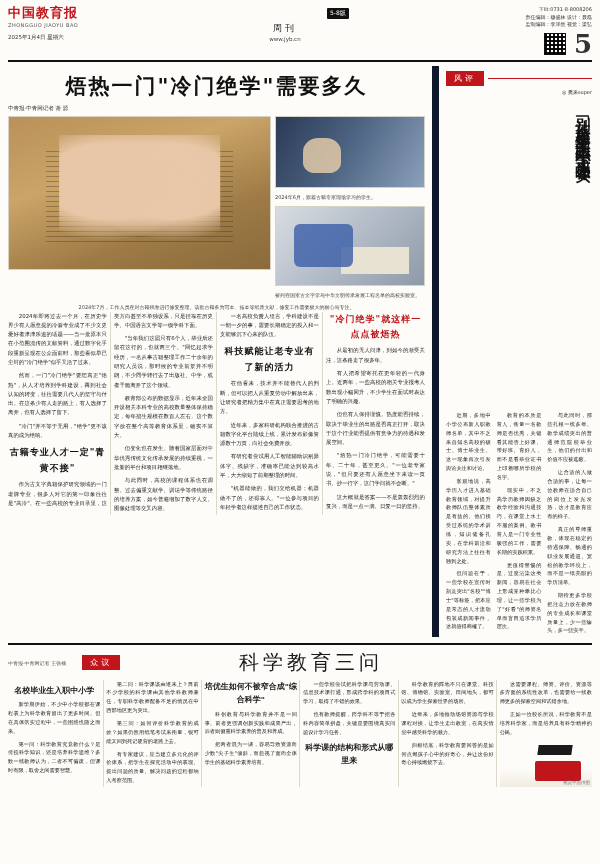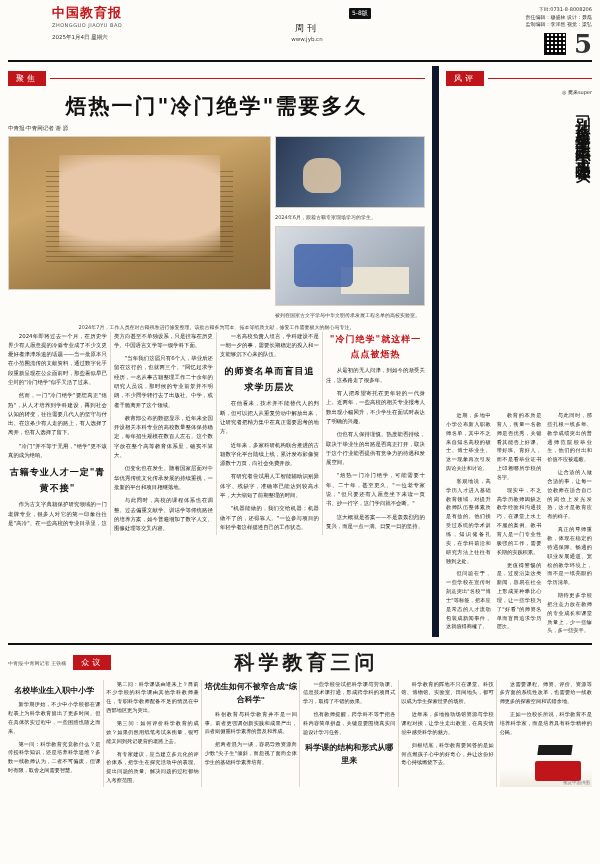--- a/index.html
+++ b/index.html
@@ -7,21 +7,21 @@
     width:600px;height:864px;
     background:#fdfcf8;
     font-family:"DejaVu Sans","Liberation Sans",sans-serif;
     color:#1a1a1a;
     overflow:hidden;
   }
   .page{position:relative;width:600px;height:864px;box-sizing:border-box;padding:6px 8px 4px 8px;}
 
   
   .masthead{display:flex;align-items:flex-start;height:52px;border-bottom:2px solid #111;padding-bottom:2px;}
-  .mh-left{width:120px;flex:0 0 120px;margin-left:44px;}
+  .mh-left{width:120px;flex:0 0 120px;}
   .mh-logo{font-family:"DejaVu Serif","Liberation Serif",serif;font-weight:bold;font-size:13px;letter-spacing:1px;color:#c0151b;line-height:1.1;}
   .mh-logo-sub{font-size:5px;color:#555;margin-top:2px;letter-spacing:.5px;}
   .mh-date{font-size:5.5px;color:#333;margin-top:6px;}
   .mh-center{flex:1;text-align:center;position:relative;}
   .mh-title{font-family:"DejaVu Serif","Liberation Serif",serif;font-size:30px;font-weight:bold;letter-spacing:4px;line-height:1;}
   .mh-pages{position:absolute;top:2px;left:calc(50% + 42px);font-size:6px;background:#111;color:#fff;padding:1px 3px;border-radius:1px;}
   .mh-weekly{font-size:9px;letter-spacing:3px;margin-top:16px;}
   .mh-url{font-size:5.5px;color:#444;margin-top:1px;}
   .mh-right{width:150px;flex:0 0 150px;text-align:right;font-size:5px;color:#333;line-height:1.5;}
   .mh-right .line{white-space:nowrap;}
@@ -83,24 +83,24 @@
     font-family:"DejaVu Serif","Liberation Serif",serif;
     font-size:15px;font-weight:bold;letter-spacing:3px;
     height:300px;margin:6px 0 6px auto;color:#111;
   }
   .r-byline{font-size:5px;color:#333;text-align:right;margin-bottom:4px;}
   .r-cols{column-count:3;column-gap:6px;font-size:5.2px;line-height:1.7;text-align:justify;color:#222;}
   .r-cols p{margin:0 0 4px 0;text-indent:2em;}
 
   
   .bottom{margin-top:6px;border-top:2px solid #111;padding-top:4px;}
-  .bot-head{display:flex;align-items:center;gap:7px;}
+  .bot-head{display:flex;align-items:center;gap:16px;}
   .bot-title{
     font-family:"DejaVu Serif","Liberation Serif",serif;
-    font-size:20px;font-weight:bold;letter-spacing:4px;flex:1;text-align:center;
+    font-size:20px;font-weight:normal;letter-spacing:4px;flex:1;text-align:center;
   }
   .bot-cols{column-count:6;column-gap:6px;column-rule:1px solid #ddd8ca;font-size:5.2px;line-height:1.7;text-align:justify;margin-top:4px;}
   .bot-cols p{margin:0 0 4px 0;text-indent:2em;}
   .bot-sub{font-family:"DejaVu Serif","Liberation Serif",serif;font-size:8px;font-weight:bold;text-align:center;margin:4px 0 3px 0;break-inside:avoid;}
   .illus{width:100%;height:46px;background:linear-gradient(180deg,#fdfcf8 60%,#f0ebe0 100%);position:relative;break-inside:avoid;margin-top:3px;}
   .illus .cap2{position:absolute;right:2px;bottom:0;font-size:4.5px;color:#777;}
   .illus .hat{position:absolute;left:42%;top:4px;width:34px;height:10px;background:#1b1b1b;transform:skewX(-8deg);}
   .illus .book{position:absolute;left:38%;top:20px;width:46px;height:20px;background:#c0151b;border-radius:2px;}
   .small-note{font-size:5px;color:#555;margin-top:2px;}
 </style>
@@ -130,24 +130,20 @@
         <span class="mh-qr"></span>
         <span class="mh-pagenum">5</span>
       </div>
     </div>
   </div>
 
   <div class="body-wrap">
 
     <div class="col-main">
 
-      <div class="sec-row">
-        <span class="sec-tag">聚焦</span>
-        <span class="sec-rule"></span>
-      </div>
 
       <div class="headline">焐热一门"冷门绝学"需要多久</div>
       <div class="byline">中青报·中青网记者  谢 源</div>
 
       <div class="photo-row">
         <div class="photo ph-main">
           <div class="doc"></div>
           <div class="hands"></div>
         </div>
         <div class="ph-side">
@@ -165,21 +161,21 @@
         <p>"冷门"并不等于无用，"绝学"更不该真的成为绝响。</p>
 
         <div class="subhead">古籍专业人才一定"青黄不接"</div>
         <p>作为古文字典籍保护研究领域的一门老牌专业，很多人对它的第一印象往往是"高冷"。在一些高校的专业目录里，这类方向甚至不单独设系，只是挂靠在历史学、中国语言文学等一级学科下面。</p>
         <p>"当年我们这届只有6个人，毕业后还留在这行的，也就两三个。"回忆起求学经历，一名从事古籍整理工作二十余年的研究人员说，那时候的专业前景并不明朗，不少同学转行去了出版社、中学，或者干脆离开了这个领域。</p>
         <p>教育部公布的数据显示，近年来全国开设相关本科专业的高校数量整体保持稳定，每年招生规模在数百人左右。这个数字放在整个高等教育体系里，确实不算大。</p>
         <p>但变化也在发生。随着国家层面对中华优秀传统文化传承发展的持续重视，一批新的平台和项目相继落地。</p>
         <p>与此同时，高校的课程体系也在调整。过去偏重文献学、训诂学等传统路径的培养方案，如今普遍增加了数字人文、图像处理等交叉内容。</p>
         <p>一名高校负责人坦言，学科建设不是一朝一夕的事，需要长期稳定的投入和一支能够沉下心来的队伍。</p>
 
-        <div class="subhead">的师资名单而盲目追求学历层次</div>
+        <div class="subhead">科技赋能让老专业有了新的活力</div>
         <p>在他看来，技术并不能替代人的判断，但可以把人从重复劳动中解放出来，让研究者把精力集中在真正需要思考的地方。</p>
         <p>近年来，多家科研机构联合推进的古籍数字化平台陆续上线，累计发布影像资源数十万页，向社会免费开放。</p>
         <p>有研究者尝试用人工智能辅助识别异体字、残缺字，准确率已能达到较高水平，大大缩短了前期整理的时间。</p>
         <p>"机器能做的，我们交给机器；机器做不了的，还得靠人。"一位参与项目的年轻学者这样描述自己的工作状态。</p>
 
         <div class="subhead red">"冷门绝学"就这样一点点被焐热</div>
         <p>从最初的无人问津，到如今的渐受关注，这条路走了很多年。</p>
         <p>有人把希望寄托在更年轻的一代身上。近两年，一些高校的相关专业报考人数出现小幅回升，不少学生在面试时表达了明确的兴趣。</p>
         <p>但也有人保持谨慎。热度能否持续，取决于毕业生的出路是否真正打开，取决于这个行业能否提供有竞争力的待遇和发展空间。</p>
         <p>"焐热一门冷门绝学，可能需要十年、二十年，甚至更久。"一位老专家说，"但只要还有人愿意坐下来读一页书、抄一行字，这门学问就不会断。"</p>

